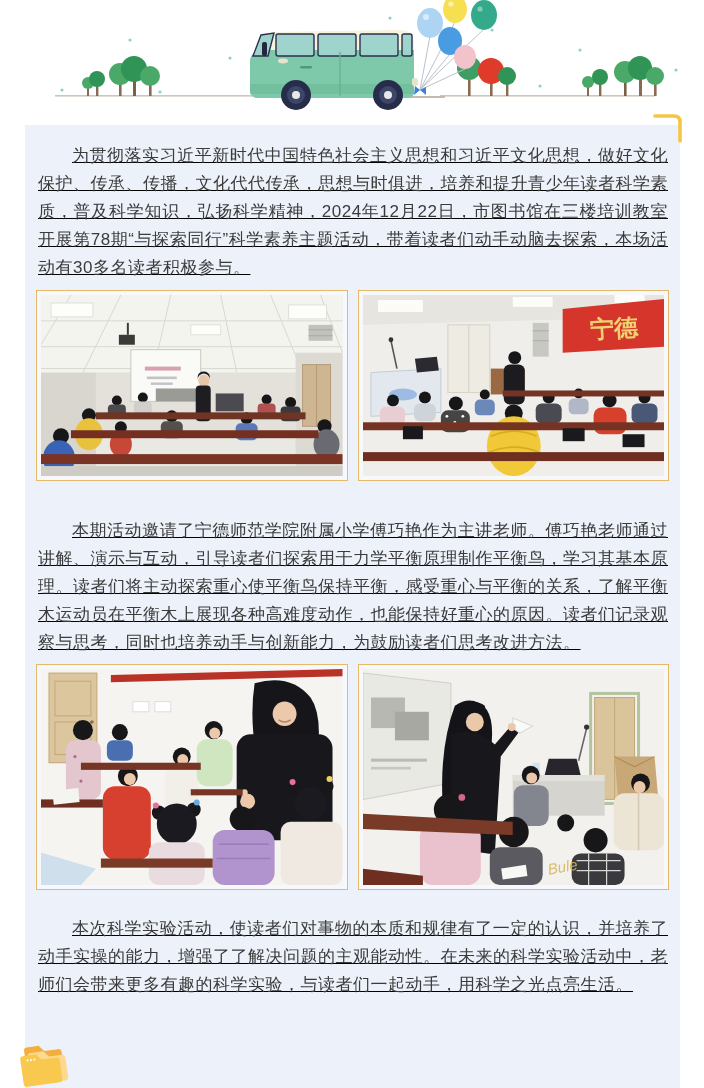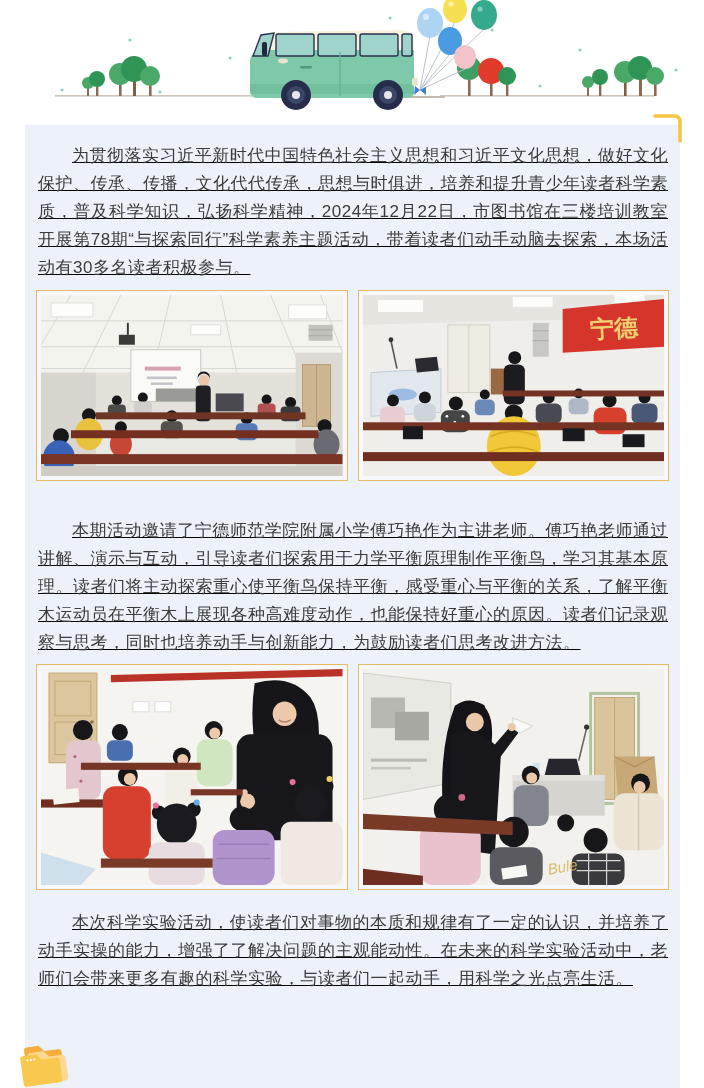--- a/index.html
+++ b/index.html
@@ -17,21 +17,21 @@
     text-decoration:underline;
   }
   .corner-bracket{position:absolute;left:653px;top:112px;width:32px;height:32px;}
   .para{
     font-size:17px;line-height:28px;color:#3b3b3b;
     text-align:justify;text-indent:2em;
     margin:0 12px 0 13px;letter-spacing:0.5px;
   }
   .para.p1{padding-top:17px;}
   .para.p2{margin-top:36px;}
-  .para.p3{margin-top:19px;}
+  .para.p3{margin-top:25px;}
   .photo-row{display:flex;gap:10px;margin:0 11px;}
   .photo-row.r1{margin-top:8px;}
   .photo-row.r2{margin-top:7px;}
   .photo-frame{
     flex:1;border:1px solid #e5b968;padding:4px;background:#f6f8fc;
     box-sizing:content-box;
   }
   .photo-frame svg{display:block;width:100%;height:100%;}
   .ph-r1{height:181px;}
   .ph-r2{height:216px;}

